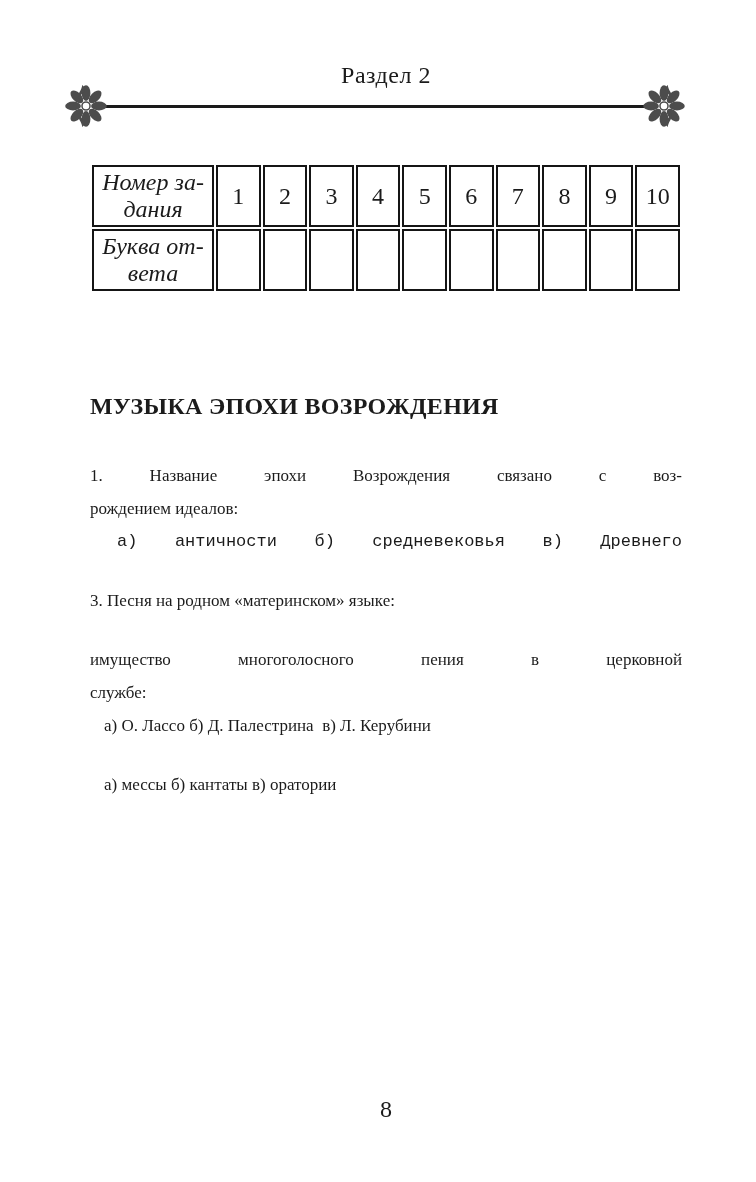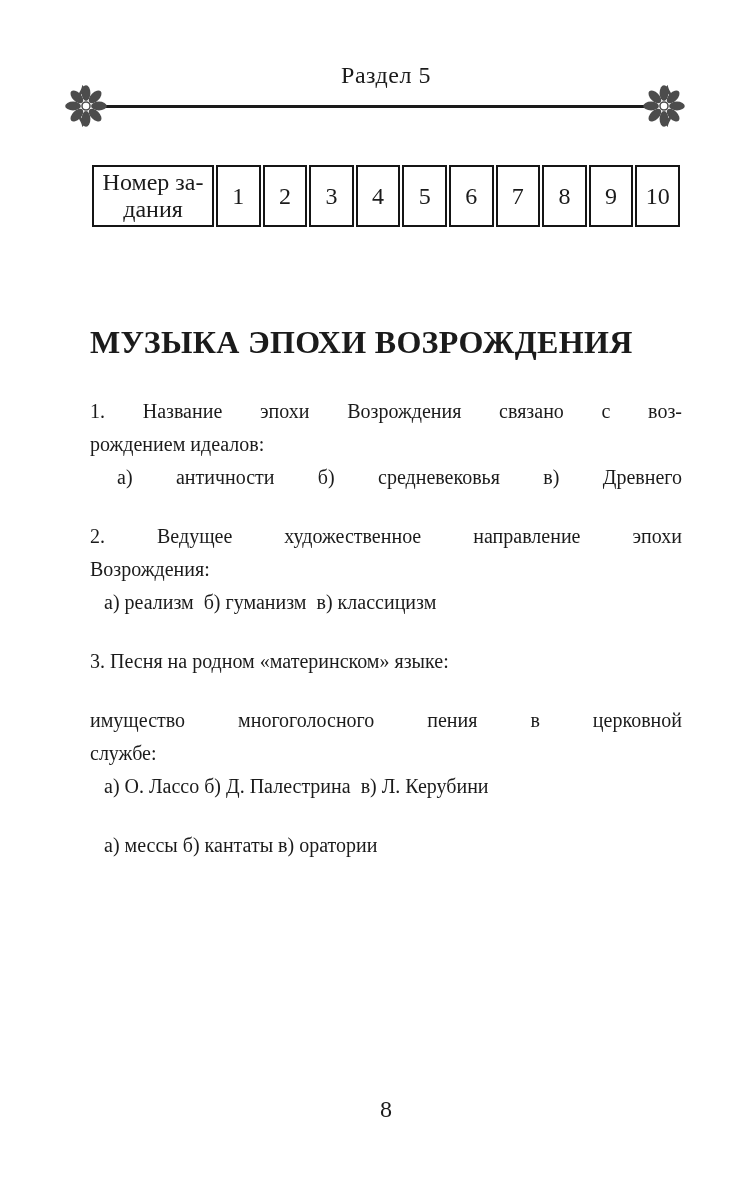--- a/index.html
+++ b/index.html
@@ -50,54 +50,55 @@
     border: 2px solid #151515;
     height: 58px;
     text-align: center;
     vertical-align: middle;
     font-size: 24px;
     padding: 0;
   }
   td.label-cell {
     font-size: 23px;
     line-height: 27px;
+    font-style: italic;
   }
   
   .main-title {
     margin: 92px 0 32px 0;
-    font-size: 32px;
+    font-size: 24px;
     font-weight: bold;
     line-height: 42px;
     letter-spacing: 0.3px;
     white-space: nowrap;
   }
-  .questions { font-size: 20px; line-height: 33px; }
+  .questions { font-size: 17px; line-height: 33px; }
   .q { margin-bottom: 26px; }
   .line.just {
     text-align: justify;
     text-align-last: justify;
     text-justify: inter-word;
   }
   .line.opt { padding-left: 14px; white-space: pre-wrap; }
-  .line.opt.just { padding-left: 27px; white-space: normal; }
+  .line.opt.just { padding-left: 27px; white-space: normal; font-family: Liberation Mono, monospace; }
   
   .page-number {
     position: absolute;
     top: 1096px;
     left: 90px; right: 74px;
     text-align: center;
     font-size: 24px;
   }
 </style>
 </head>
 <body>
 
 <div class="page">
 
-  <div class="section-header">Раздел 5</div>
+  <div class="section-header">Раздел 2</div>
 
   <div class="rule-row">
     <svg class="ornament" viewBox="0 0 48 48" width="46" height="46" aria-hidden="true">
       <g fill="#4c4c4c">
         <ellipse cx="24" cy="10.5" rx="4.6" ry="8.2"></ellipse>
         <ellipse cx="24" cy="10.5" rx="4.6" ry="8.2" transform="rotate(45 24 24)"></ellipse>
         <ellipse cx="24" cy="10.5" rx="4.6" ry="8.2" transform="rotate(90 24 24)"></ellipse>
         <ellipse cx="24" cy="10.5" rx="4.6" ry="8.2" transform="rotate(135 24 24)"></ellipse>
         <ellipse cx="24" cy="10.5" rx="4.6" ry="8.2" transform="rotate(180 24 24)"></ellipse>
         <ellipse cx="24" cy="10.5" rx="4.6" ry="8.2" transform="rotate(225 24 24)"></ellipse>
@@ -150,37 +151,48 @@
           <td>2</td>
           <td>3</td>
           <td>4</td>
           <td>5</td>
           <td>6</td>
           <td>7</td>
           <td>8</td>
           <td>9</td>
           <td>10</td>
         </tr>
+      <tr>
+        <td class="label-cell">
+          <span>Буква от-</span><br>
+          <span>вета</span>
+        </td>
+      <td></td>
+          <td></td>
+          <td></td>
+          <td></td>
+          <td></td>
+          <td></td>
+          <td></td>
+          <td></td>
+          <td></td>
+          <td></td>
+        </tr>
     </tbody>
   </table>
 
   <h1 class="main-title">МУЗЫКА ЭПОХИ ВОЗРОЖДЕНИЯ</h1>
 
   <div class="questions">
       <div class="q">
         <div class="line stem just">1. Название эпохи Возрождения связано с воз-</div>
         <div class="line stem">рождением идеалов:</div>
         <div class="line opt just">а) античности  б) средневековья  в) Древнего</div>
       </div>
       <div class="q">
-        <div class="line stem just">2. Ведущее художественное направление эпохи</div>
-        <div class="line stem">Возрождения:</div>
-        <div class="line opt">а) реализм  б) гуманизм  в) классицизм</div>
-      </div>
-      <div class="q">
         <div class="line stem">3. Песня на родном «материнском» языке:</div>
       </div>
       <div class="q">
         <div class="line stem just">имущество многоголосного пения в церковной</div>
         <div class="line stem">службе:</div>
         <div class="line opt">а) О. Лассо б) Д. Палестрина  в) Л. Керубини</div>
       </div>
       <div class="q">
         <div class="line opt">а) мессы б) кантаты в) оратории</div>
       </div>

